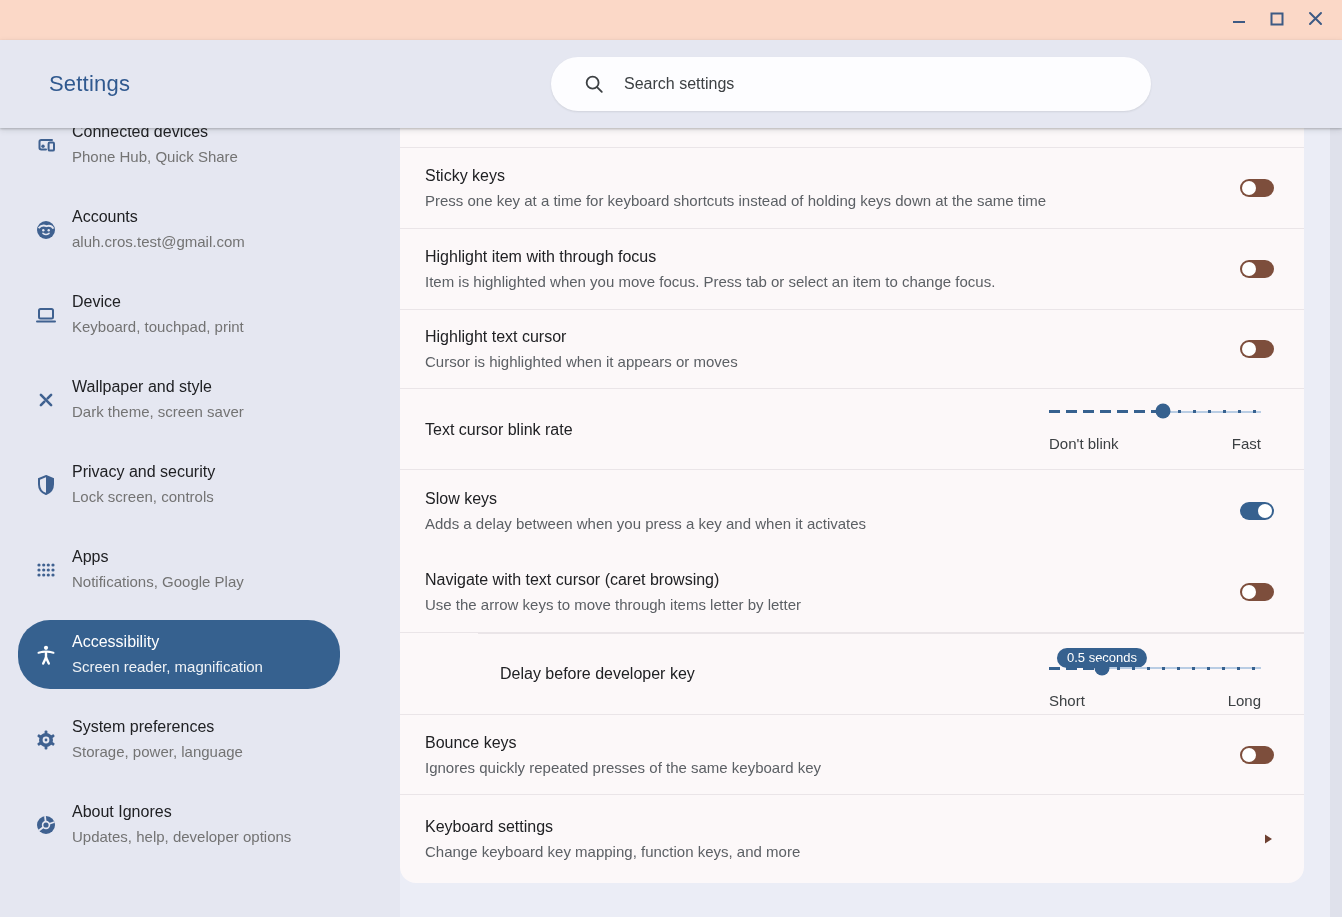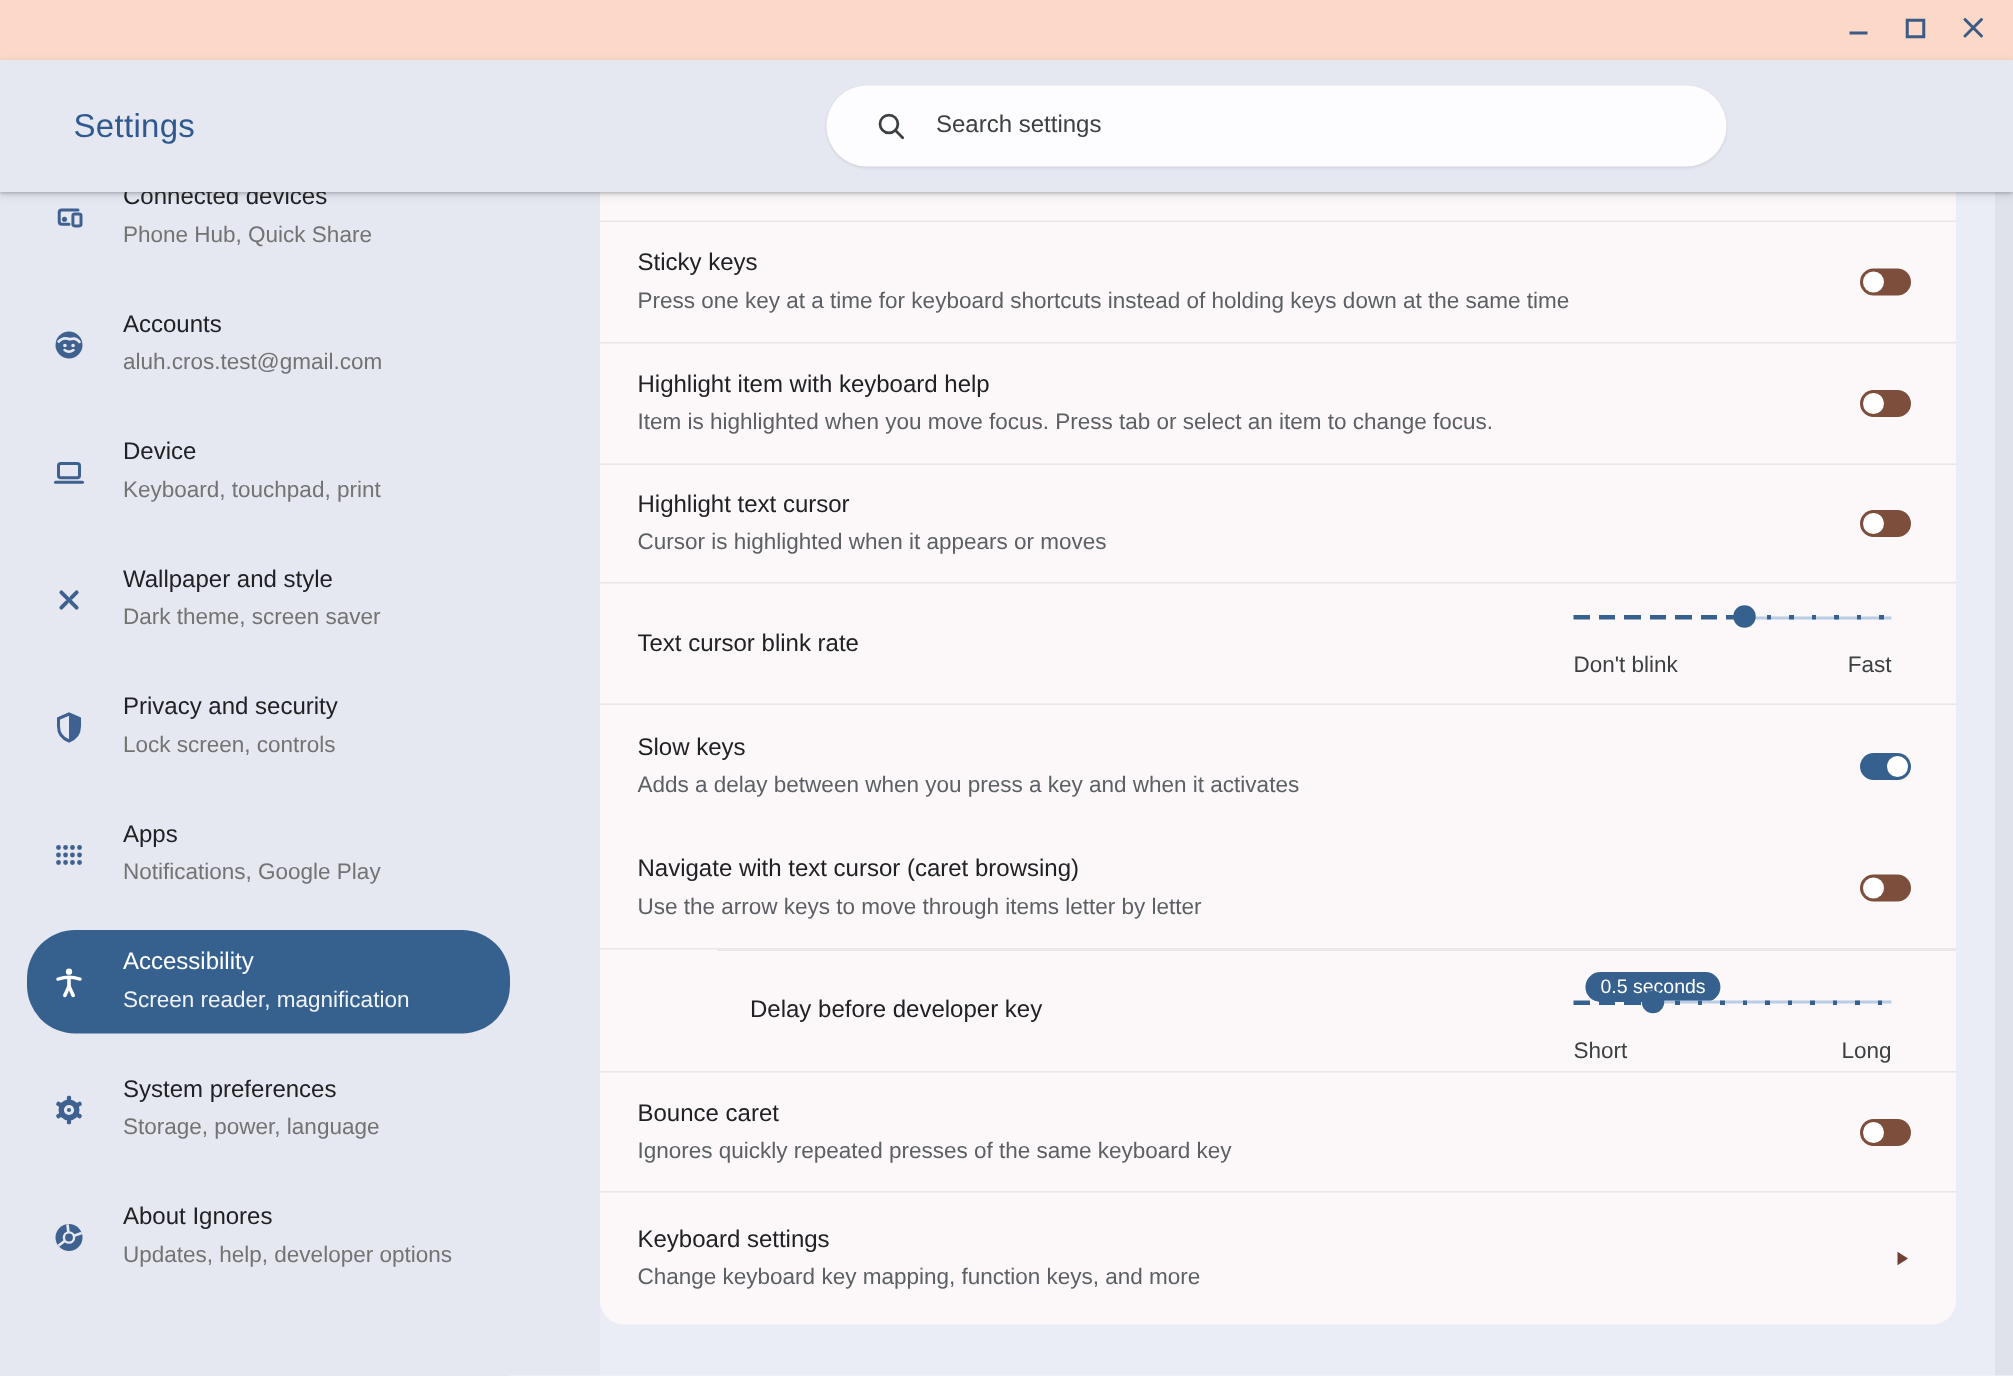--- a/index.html
+++ b/index.html
@@ -31,21 +31,21 @@
   .main { flex:1; background:#ebedf6; position:relative; }
   .scroll-strip { position:absolute; right:0; top:0; width:12px; height:100%;
     background:#dfe1eb; }
 
   
   .nav-list { margin-top:-18px; }
   .nav-item { height:69px; margin:0 0 16px 18px; width:322px; border-radius:32px;
     display:flex; align-items:center; padding-left:16px; cursor:pointer; }
   .nav-icon { width:24px; height:24px; flex:none; display:flex; align-items:center;
     justify-content:center; }
-  .nav-text { margin-left:24px; display:flex; flex-direction:column; }
+  .nav-text { margin-left:14px; display:flex; flex-direction:column; }
   .nav-label { font-size:16px; font-weight:500; color:#202124; line-height:24px; }
   .nav-sublabel { font-size:15px; color:#737373; line-height:25px; }
   .nav-item.selected { background:#36618f; }
   .nav-item.selected .nav-label { color:#ffffff; }
   .nav-item.selected .nav-sublabel { color:rgba(255,255,255,.92); }
 
   
   .card { margin-left:0; width:904px; background:#fcf8f9; border-radius:0 0 16px 16px; }
   .row { display:flex; align-items:center; justify-content:space-between;
     padding:0 30px 0 25px; border-bottom:1px solid #eae5e8; }
@@ -306,21 +306,21 @@
           <span class="row-title">Sticky keys</span>
           <span class="row-sub">Press one key at a time for keyboard shortcuts instead of holding keys down at the same time</span>
         </div>
         <div class="toggle off">
             <span class="knob"></span>
           </div>
       </div>
 
       <div class="row h81">
         <div class="row-text">
-          <span class="row-title">Highlight item with keyboard help</span>
+          <span class="row-title">Highlight item with through focus</span>
           <span class="row-sub">Item is highlighted when you move focus. Press tab or select an item to change focus.</span>
         </div>
         <div class="toggle off">
             <span class="knob"></span>
           </div>
       </div>
 
       <div class="row h79">
         <div class="row-text">
           <span class="row-title">Highlight text cursor</span>
@@ -381,21 +381,21 @@
           </div>
           <div class="slider-labels">
             <span>Short</span>
             <span>Long</span>
           </div>
         </div>
       </div>
 
       <div class="row h80">
         <div class="row-text">
-          <span class="row-title">Bounce caret</span>
+          <span class="row-title">Bounce keys</span>
           <span class="row-sub">Ignores quickly repeated presses of the same keyboard key</span>
         </div>
         <div class="toggle off">
             <span class="knob"></span>
           </div>
       </div>
 
       <div class="row row-kbd">
         <div class="row-text">
           <span class="row-title">Keyboard settings</span>

